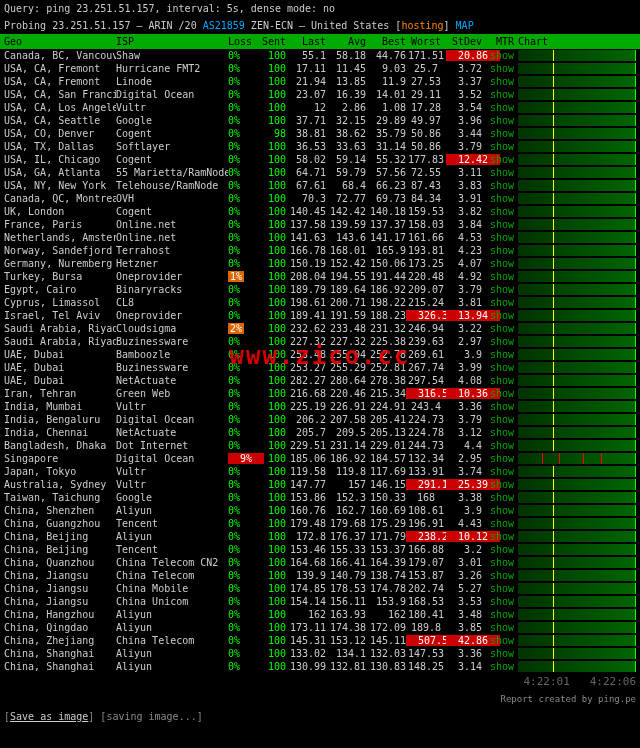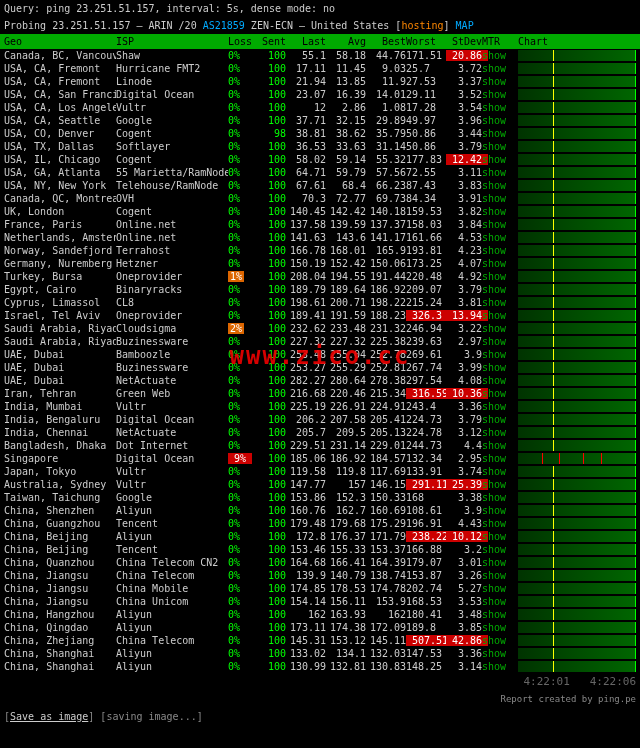--- a/index.html
+++ b/index.html
@@ -9,26 +9,26 @@
 .hosting{color:#f80}
 .thead{background:#0a0;color:#000;display:flex;padding:2px 4px;font-weight:normal}
 .row{display:flex;padding:1px 4px;align-items:center}
 .c-geo{width:112px;overflow:hidden;white-space:nowrap}
 .c-isp{width:112px;overflow:hidden;white-space:nowrap}
 .c-loss{width:28px;}
 .c-sent{width:30px;text-align:right}
 .c-last{width:40px;text-align:right}
 .c-avg{width:40px;text-align:right}
 .c-best{width:40px;text-align:right}
-.c-worst{width:40px;text-align:left}
+.c-worst{width:40px;text-align:center}
 .c-stdev{width:36px;text-align:right}
-.c-mtr{width:32px;text-align:left}
+.c-mtr{width:32px;text-align:right}
 .c-chart{flex:1;padding-left:4px}
 .green{color:#0f0}
-.red{background:#c00;color:#fff;padding:0 6px}
+.red{background:#c00;color:#fff;padding:0 12px}
 .orange{background:#d60;color:#fff;padding:0 2px}
 .show{color:#0a0}
 .bar{height:11px;background:linear-gradient(to right,#030 0%,#060 100%);position:relative;width:100%}
 .bar::after{content:'';position:absolute;right:0;top:0;bottom:0;width:1px;background:#0f0}
 .spike{position:absolute;top:0;width:1px;height:100%;background:#f00}
 .tick{position:absolute;top:0;width:1px;height:100%;background:#ff0}
 .wm{position:absolute;top:356px;left:50%;transform:translate(-50%,-50%);font-size:24px;font-weight:bold;color:#e00;opacity:.9;letter-spacing:2px;pointer-events:none;z-index:10}
 .ftr{position:absolute;bottom:0;left:0;right:0;padding:4px;color:#888}
 .ftr a{color:#ccc;text-decoration:underline}
 .tstamp{position:absolute;bottom:60px;right:4px;font-size:11px;color:#666}

